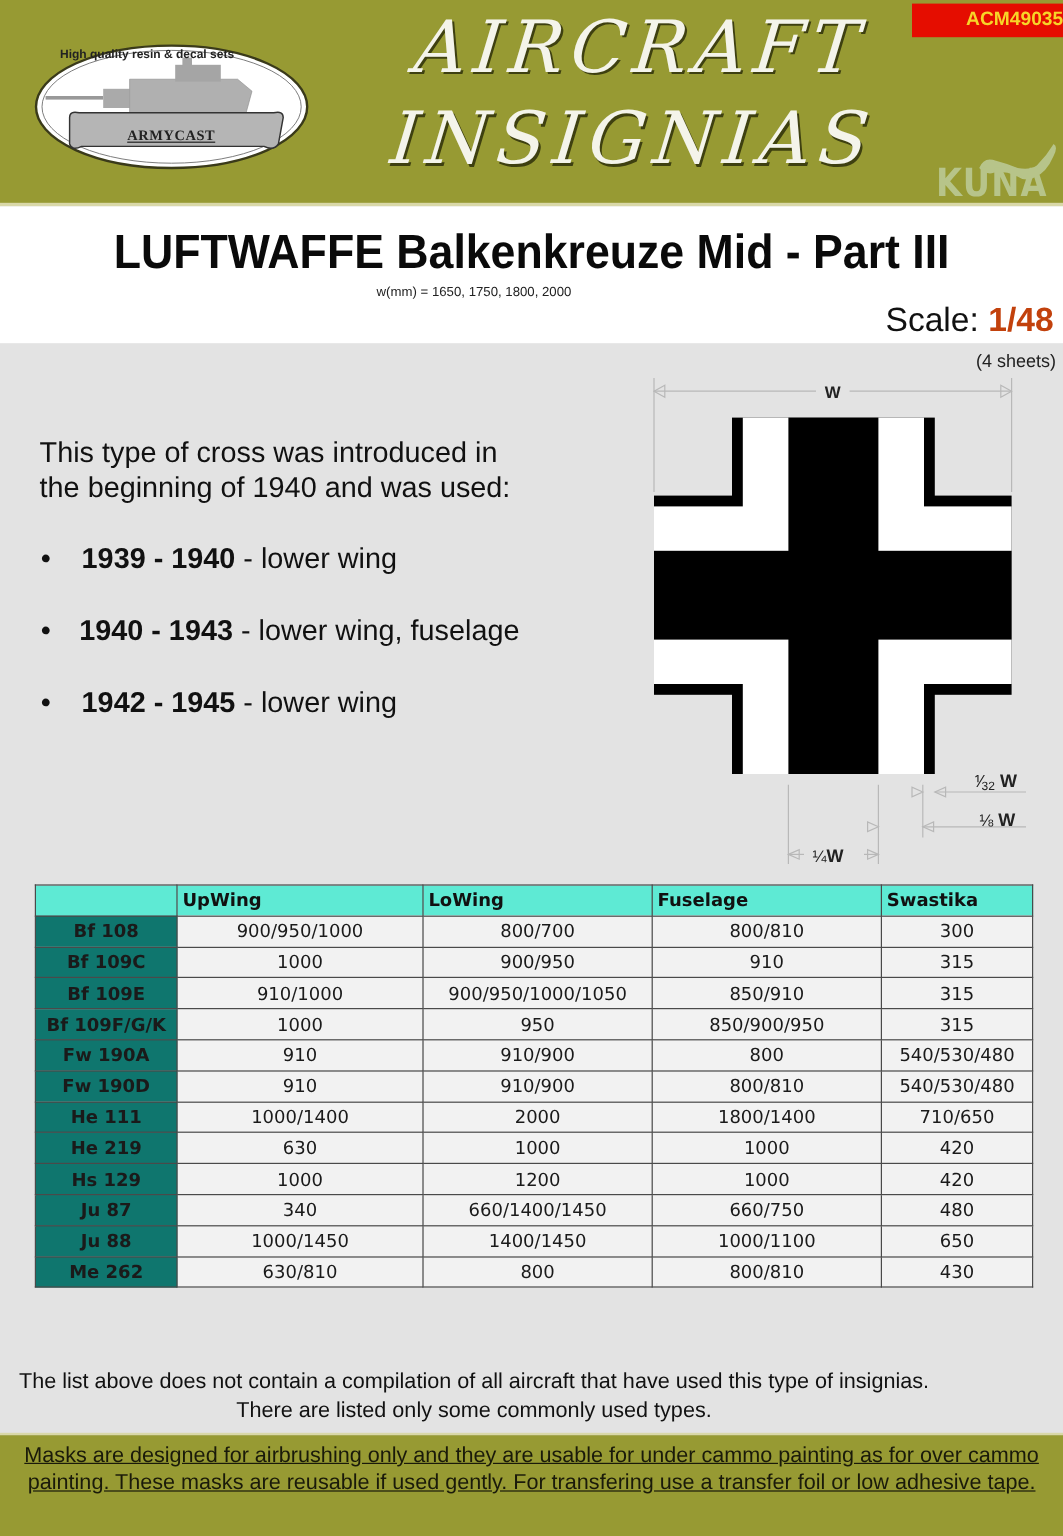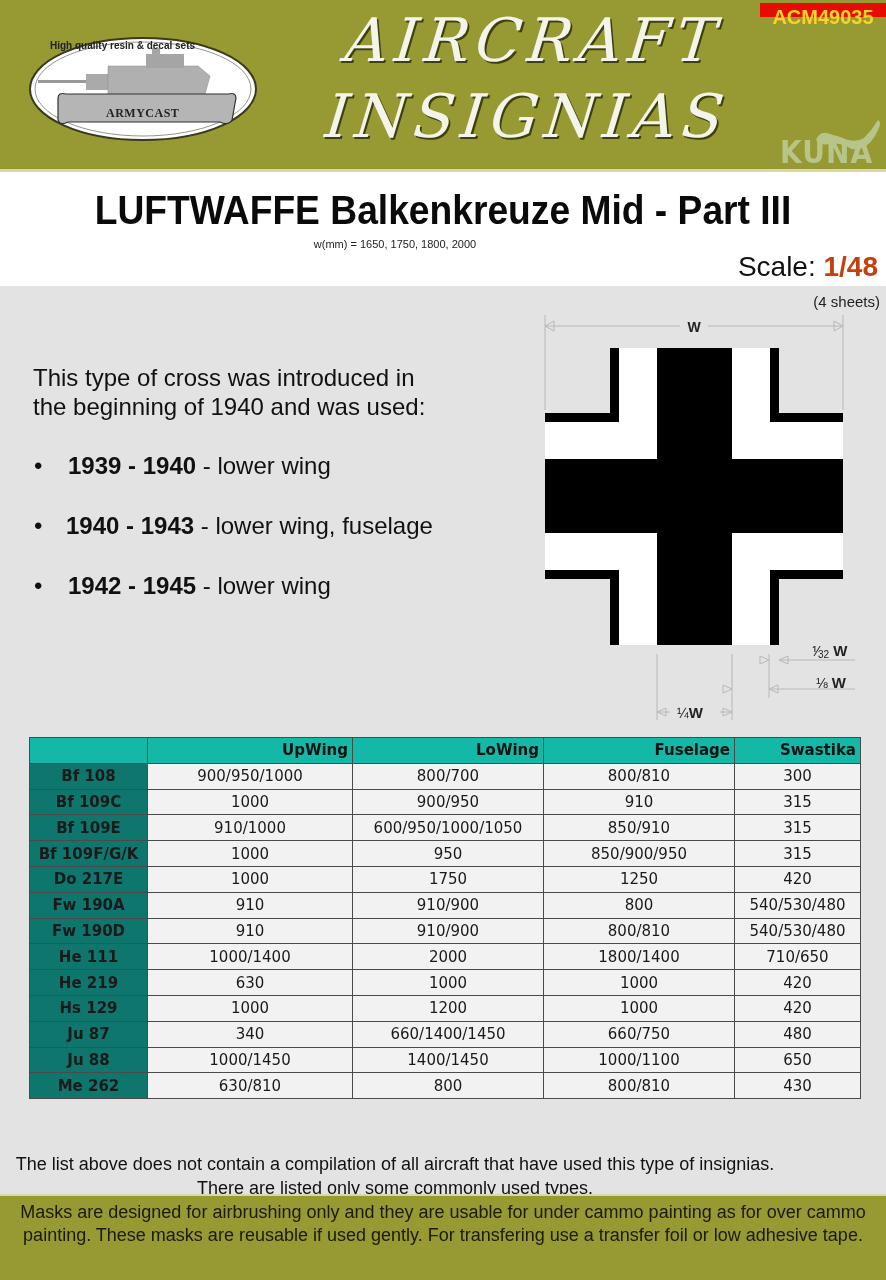--- a/index.html
+++ b/index.html
@@ -4,27 +4,27 @@
 <style>
   * { box-sizing: border-box; margin: 0; padding: 0; }
   html, body { width: 886px; height: 1280px; overflow: hidden; }
   body { position: relative; background: #e3e3e3; font-family: "Liberation Sans", sans-serif; color: #111; }
 
   
   .banner { position: absolute; left: 0; top: 0; width: 886px; height: 171px; background: #979a33; }
   .banner-border { position: absolute; left: 0; top: 169px; width: 886px; height: 3px; background: #d9d8a8; }
   .logo { position: absolute; left: 28px; top: 36px; width: 230px; height: 106px; }
   .logo-tagline { position: absolute; left: 50px; top: 40px; font-size: 10px; font-weight: bold; color: #222; }
-  .logo-name { position: absolute; left: 106px; top: 106px; font-family: "Liberation Serif", serif; font-weight: bold; font-size: 12px; color: #222; letter-spacing: 0.5px; }
+  .logo-name { position: absolute; left: 106px; top: 106px; font-family: "Liberation Serif", serif; font-weight: bold; font-size: 12px; color: #222; letter-spacing: 0.5px; text-decoration: underline; }
 
   .title-art { position: absolute; left: 330px; top: 2px; width: 400px; text-align: center; color: #f4f4ea;
                font-family: "DejaVu Serif", serif; font-style: italic; font-size: 60px; letter-spacing: 6px;
                line-height: 76px; text-shadow: 2px 2px 0 #3e4010; transform: skewX(-6deg); }
-  .code-badge { position: absolute; left: 760px; top: 3px; width: 126px; height: 14px; background: #e50d00;
-                color: #f7d528; font-weight: bold; font-size: 20px; text-align: center; line-height: 28px; }
+  .code-badge { position: absolute; left: 760px; top: 3px; width: 126px; height: 28px; background: #e50d00;
+                color: #f7d528; font-weight: bold; font-size: 16px; text-align: right; line-height: 28px; }
   .kuna { position: absolute; left: 776px; top: 118px; width: 110px; height: 50px; }
   .kuna-text { position: absolute; left: 780px; top: 136px; font-size: 28px; font-weight: bold; color: #b7c48a;
                letter-spacing: 1px; transform: scaleY(1.15); font-family: "DejaVu Sans", sans-serif; }
 
   
   .title-area { position: absolute; left: 0; top: 172px; width: 886px; height: 114px; background: #ffffff; }
   .main-title { position: absolute; left: 0; top: 188px; width: 886px; text-align: center; font-size: 40px; font-weight: bold;
                 color: #0a0a0a; transform: scaleX(0.93); letter-spacing: 0px; }
   .subtitle { position: absolute; left: 0; top: 238px; width: 790px; text-align: center; font-size: 11px; color: #222; }
   .scale { position: absolute; right: 8px; top: 251px; font-size: 28px; color: #111; }
@@ -39,31 +39,31 @@
   .bullet .txt { position: absolute; left: 34px; top: 0; white-space: nowrap; }
   .bullet .yrs { font-weight: bold; }
 
   
   .diagram { position: absolute; left: 540px; top: 310px; width: 346px; height: 420px; }
 
   
   .tbl { position: absolute; left: 29px; top: 737px; width: 832px; border-collapse: collapse;
          font-family: "DejaVu Sans", sans-serif; font-size: 15px; }
   .tbl th, .tbl td { border: 1.5px solid #4a4a4a; height: 25.8px; padding: 0 4px; }
-  .tbl th { background: #14b8a6; font-weight: bold; text-align: right; }
+  .tbl th { background: #5eead4; font-weight: bold; text-align: left; }
   .tbl td { background: #f2f2f2; text-align: center; color: #1a1a1a; }
   .tbl td.rowhead { background: #0f766e; text-align: center; font-weight: bold; padding-left: 4px; }
   .tbl col.c0 { width: 118px; } .tbl col.c1 { width: 205px; } .tbl col.c2 { width: 191px; }
   .tbl col.c3 { width: 191px; } .tbl col.c4 { width: 126px; }
 
-  .note { position: absolute; left: 0; top: 1139px; width: 790px; text-align: center; font-size: 18px; line-height: 24px; color: #111; margin-top: 13px; }
+  .note { position: absolute; left: 0; top: 1139px; width: 790px; text-align: center; font-size: 18px; line-height: 24px; color: #111; }
 
   .footer-line { position: absolute; left: 0; top: 1194px; width: 886px; height: 2px; background: #d9d8a8; }
   .footer { position: absolute; left: 0; top: 1196px; width: 886px; height: 84px; background: #979a33; }
-  .footer-text { position: absolute; left: 0; top: 1201px; width: 886px; text-align: center; font-size: 18px; line-height: 23px; color: #1a1a0a; padding: 0 6px; }
+  .footer-text { position: absolute; left: 0; top: 1201px; width: 886px; text-align: center; font-size: 18px; line-height: 23px; color: #1a1a0a; padding: 0 6px; text-decoration: underline; }
 </style>
 </head>
 <body>
 
 <div class="banner"></div>
 <div class="banner-border"></div>
 
 <svg class="logo" viewBox="0 0 230 106">
   <ellipse cx="115" cy="53" rx="113" ry="51" fill="#ffffff" stroke="#3a3a1a" stroke-width="2"></ellipse>
   <ellipse cx="115" cy="53" rx="108" ry="47" fill="none" stroke="#777" stroke-width="0.8"></ellipse>
@@ -189,37 +189,30 @@
       <tr>
         <td class="rowhead">Bf 109C</td>
         <td>1000</td>
         <td>900/950</td>
         <td>910</td>
         <td>315</td>
       </tr>
       <tr>
         <td class="rowhead">Bf 109E</td>
         <td>910/1000</td>
-        <td>600/950/1000/1050</td>
+        <td>900/950/1000/1050</td>
         <td>850/910</td>
         <td>315</td>
       </tr>
       <tr>
         <td class="rowhead">Bf 109F/G/K</td>
         <td>1000</td>
         <td>950</td>
         <td>850/900/950</td>
         <td>315</td>
-      </tr>
-      <tr>
-        <td class="rowhead">Do 217E</td>
-        <td>1000</td>
-        <td>1750</td>
-        <td>1250</td>
-        <td>420</td>
       </tr>
       <tr>
         <td class="rowhead">Fw 190A</td>
         <td>910</td>
         <td>910/900</td>
         <td>800</td>
         <td>540/530/480</td>
       </tr>
       <tr>
         <td class="rowhead">Fw 190D</td>

